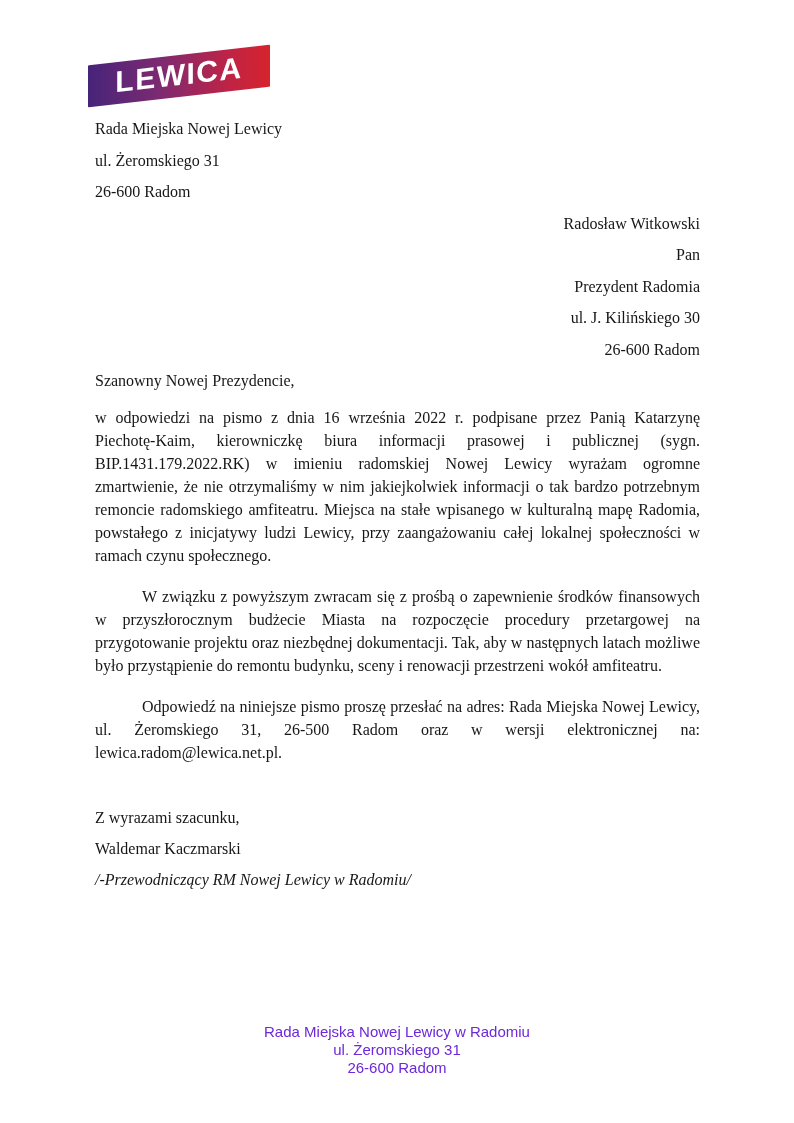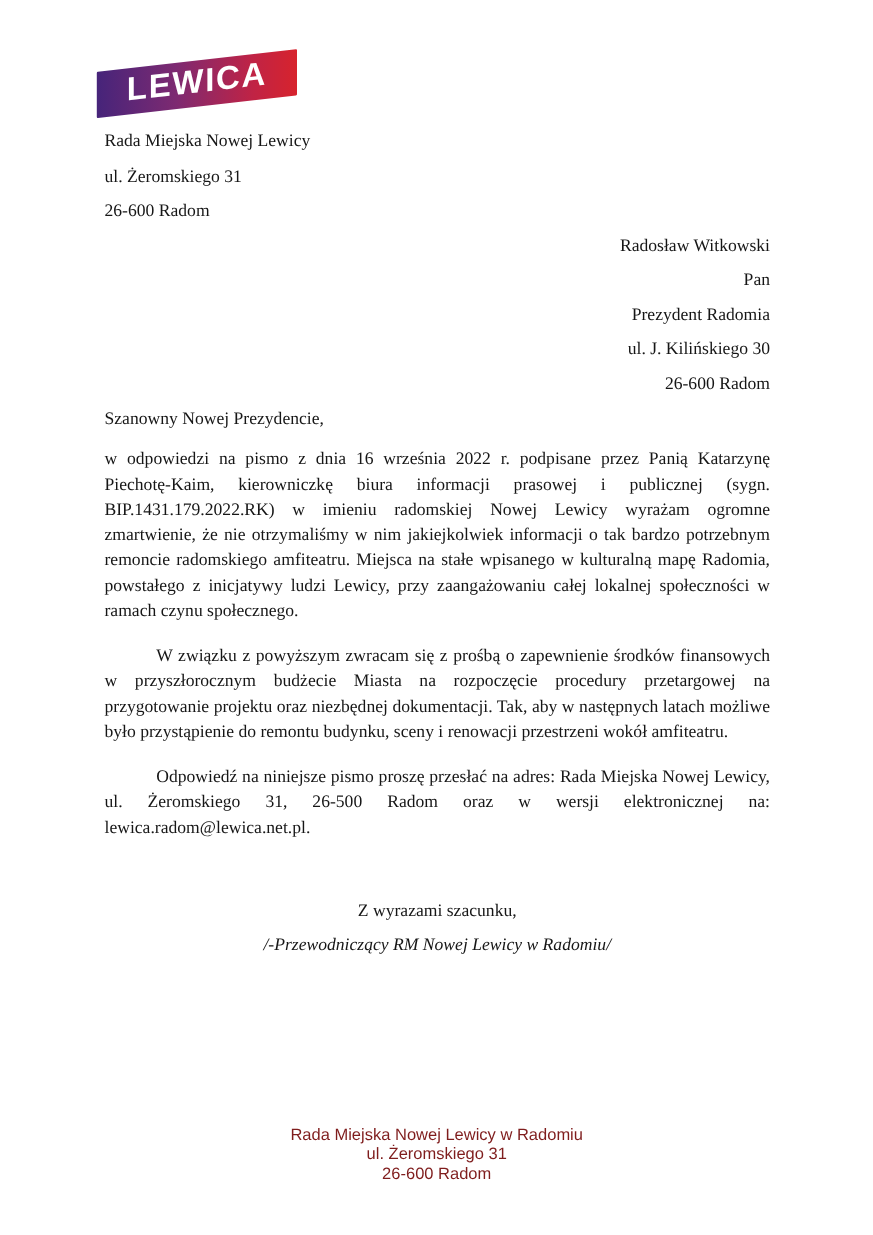--- a/index.html
+++ b/index.html
@@ -47,33 +47,33 @@
   .addr-line { margin-bottom: 8.5px; white-space: pre; }
   .sender { margin-top: 0; }
   .recipient { text-align: right; margin-top: 2px; }
   .letter-title { text-align: center; margin-top: 0; margin-bottom: 8.5px; }
   .salutation { margin-bottom: 14px; }
   .para {
     text-align: justify;
     margin: 0 0 18px 0;
   }
   .para.indent { text-indent: 47px; }
-  .closing { text-align: center; margin-top: 53px; }
+  .closing { text-align: left; margin-top: 42px; }
   .closing .addr-line { margin-bottom: 8px; }
   .sig-role { font-style: italic; }
 
   .footer {
     position: absolute;
     left: 0; right: 0;
     top: 1023px;
     text-align: center;
     font-family: "Liberation Sans", "DejaVu Sans", sans-serif;
     font-size: 15px;
     line-height: 18px;
-    color: #7f1d1d;
+    color: #6d28d9;
   }
 </style>
 </head>
 <body>
 
 <div class="page">
   <div class="content">
 
     <div class="logo-wrap">
       <div class="logo-banner" id="logo-banner" style="background: linear-gradient(90deg, rgb(70, 36, 122) 0%, rgb(126, 42, 113) 40%, rgb(192, 35, 69) 78%, rgb(215, 35, 45) 100%);">
@@ -98,20 +98,21 @@
 
 
     <div class="addr-line salutation">Szanowny Nowej Prezydencie,</div>
 
     <p class="para">w odpowiedzi na pismo z dnia 16 września 2022 r. podpisane przez Panią Katarzynę Piechotę-Kaim, kierowniczkę biura informacji prasowej i publicznej (sygn. BIP.1431.179.2022.RK) w imieniu radomskiej Nowej Lewicy wyrażam ogromne zmartwienie, że nie otrzymaliśmy w nim jakiejkolwiek informacji o tak bardzo potrzebnym remoncie radomskiego amfiteatru. Miejsca na stałe wpisanego w kulturalną mapę Radomia, powstałego z inicjatywy ludzi Lewicy, przy zaangażowaniu całej lokalnej społeczności w ramach czynu społecznego.</p>
     <p class="para indent">W związku z powyższym zwracam się z prośbą o zapewnienie środków finansowych w przyszłorocznym budżecie Miasta na rozpoczęcie procedury przetargowej na przygotowanie projektu oraz niezbędnej dokumentacji. Tak, aby w następnych latach możliwe było przystąpienie do remontu budynku, sceny i renowacji przestrzeni wokół amfiteatru.</p>
     <p class="para indent">Odpowiedź na niniejsze pismo proszę przesłać na adres: Rada Miejska Nowej Lewicy, ul. Żeromskiego 31, 26-500 Radom oraz w wersji elektronicznej na: lewica.radom@lewica.net.pl.</p>
 
     <div class="closing">
       <div class="addr-line">Z wyrazami szacunku,</div>
+      <div class="addr-line">Waldemar Kaczmarski</div>
       <div class="addr-line sig-role">/-Przewodniczący RM Nowej Lewicy w Radomiu/</div>
     </div>
 
   </div>
 
   <div class="footer">
     <div>Rada Miejska Nowej Lewicy w Radomiu</div>
     <div>ul. Żeromskiego 31</div>
     <div>26-600 Radom</div>
   </div>

